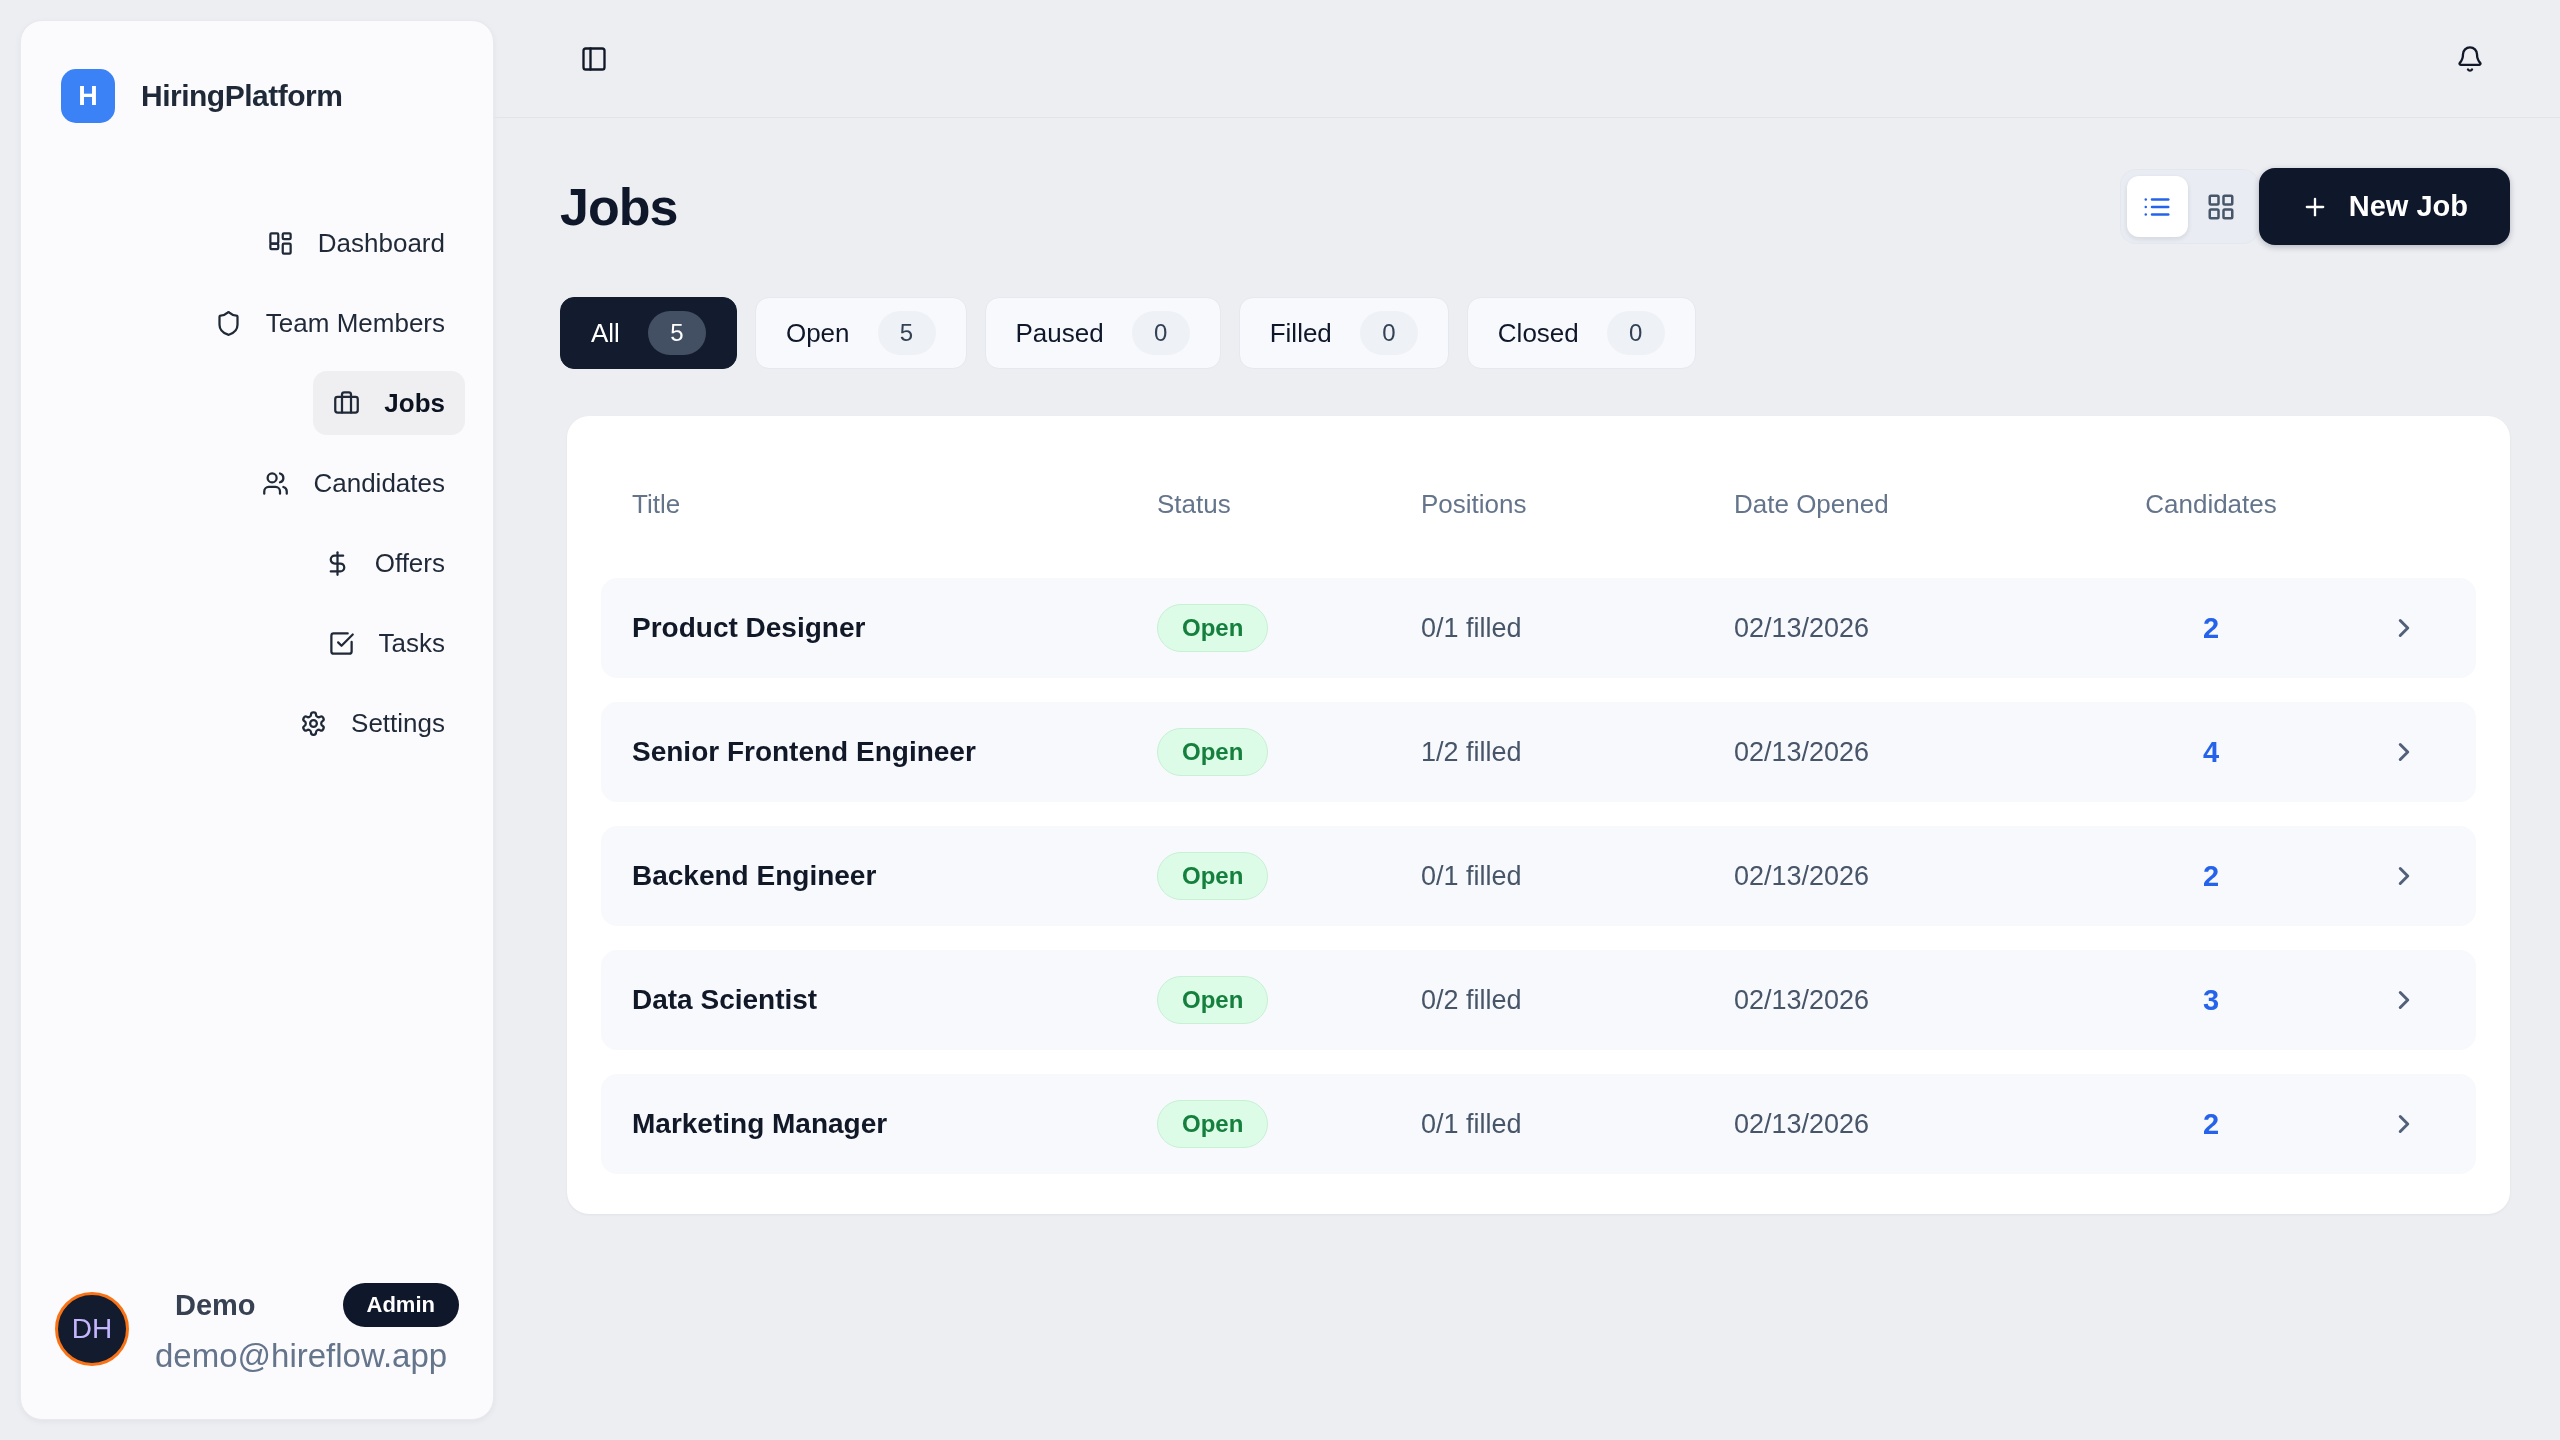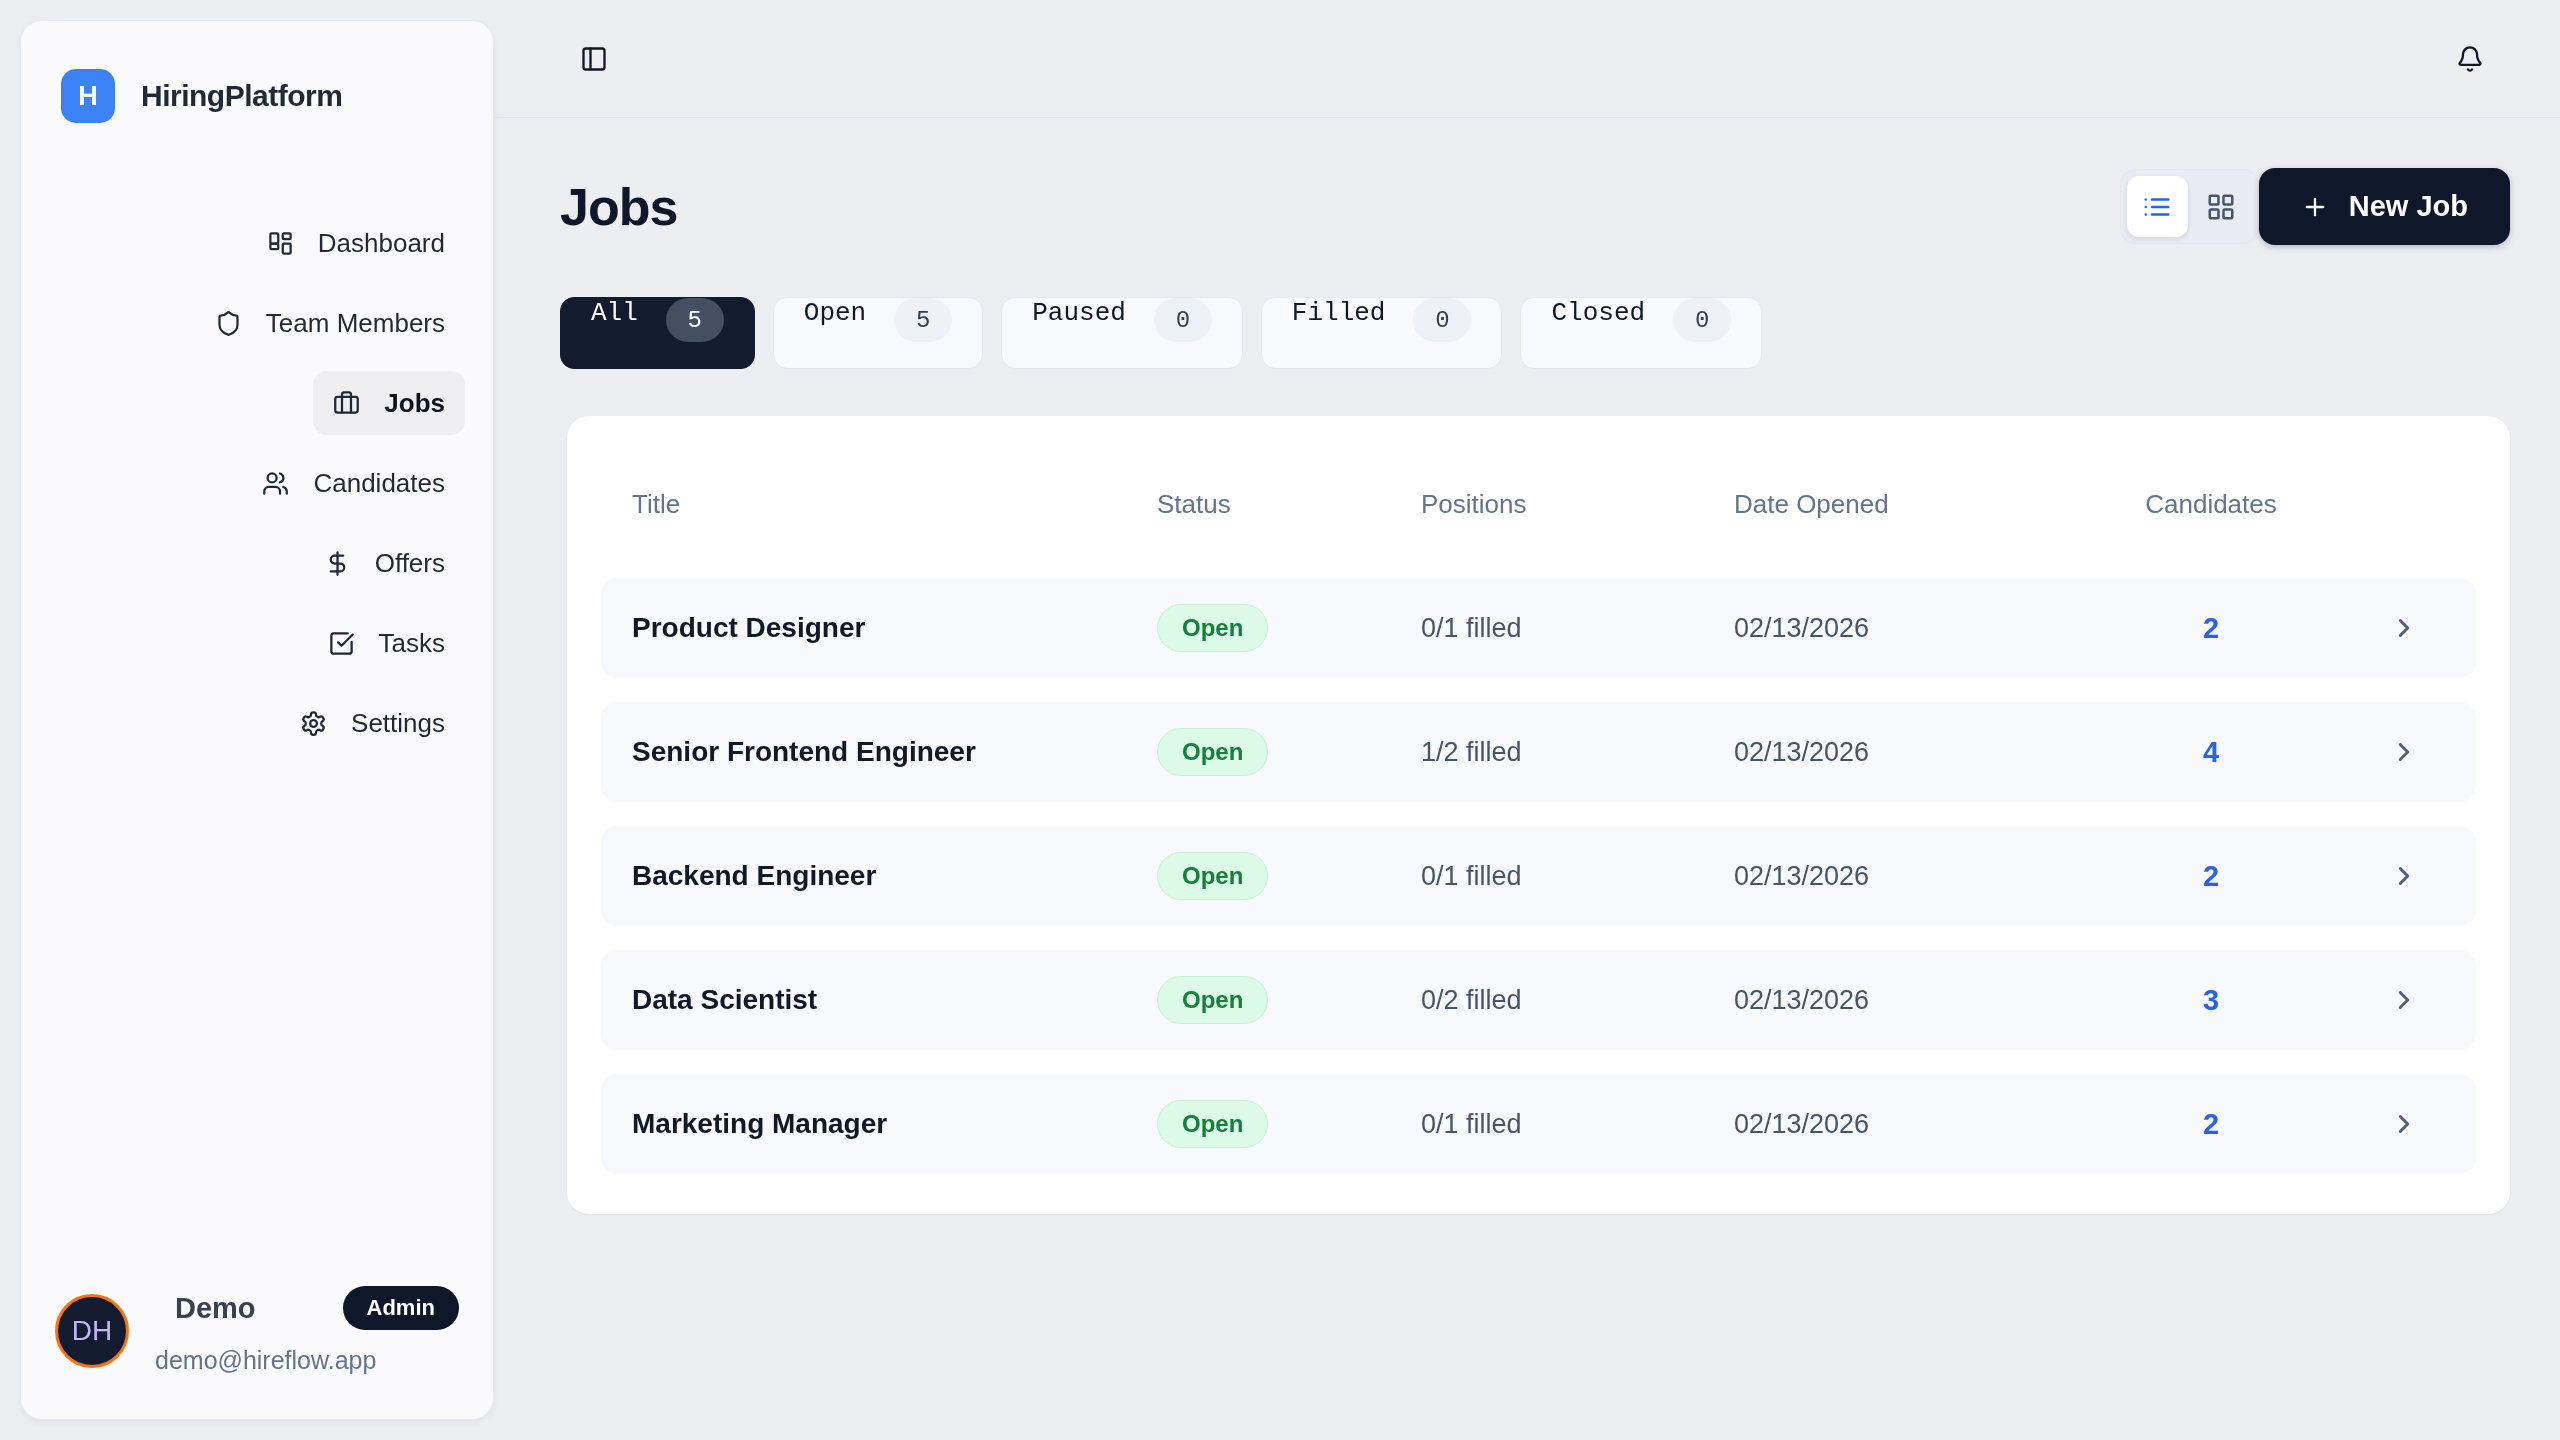--- a/index.html
+++ b/index.html
@@ -55,21 +55,21 @@
     flex:0 0 auto;
   }
   .user-info { flex:1; min-width:0; }
   .user-top { display:flex; align-items:center; justify-content:space-between;margin-left:20px; }
   .user-name { font-size:29px; font-weight:600; color:#374151; }
   .role-badge {
     background:#0f172a; color:#fff;
     font-size:22px; font-weight:700;
     padding:9px 24px; border-radius:999px;
   }
-  .user-email { margin-top:16px; font-size:25px; color:#64748b; }
+  .user-email { margin-top:10px; font-size:33px; color:#64748b; }
 
   
   .main { flex:1; min-width:0; display:flex; flex-direction:column; }
   .topbar {
     height:118px; flex:0 0 auto;
     display:flex; align-items:center;
     padding:0 72px 0 82px;
     border-bottom:1px solid #e1e4ea;
   }
   .icon-btn { background:none; border:none; cursor:pointer; color:#111827; padding:4px; }
@@ -101,24 +101,24 @@
     background:#0f172a; color:#fff;
     font-family:inherit; font-size:29px; font-weight:600;
     display:flex; align-items:center; gap:20px;
     box-shadow:0 2px 6px rgba(15,23,42,.25);
   }
   .primary-btn svg { width:28px; height:28px; }
 
   .filter-tabs { margin-top:52px; display:flex; gap:18px; }
   .tab {
     height:72px; border-radius:14px;
-    display:flex; align-items:flex-start; gap:28px;
+    display:flex; align-items:center; gap:28px;
     padding:0 30px;
     background:#f8f9fc; border:1px solid #e5e8ee;
-    font-family:Liberation Mono, monospace; font-size:26px; font-weight:500; color:#0f172a;
+    font-family:Liberation Sans, sans-serif; font-size:26px; font-weight:500; color:#0f172a;
     cursor:pointer;
   }
   .tab-count {
     min-width:58px; height:44px; padding:0 16px;
     border-radius:999px; background:#eef1f6; color:#334155;
     font-size:24px; display:grid; place-items:center;
   }
   .tab.active { background:#131c2e; border-color:#131c2e; color:#fff; }
   .tab.active .tab-count { background:rgba(148,163,184,.38); color:#fff; }
 

